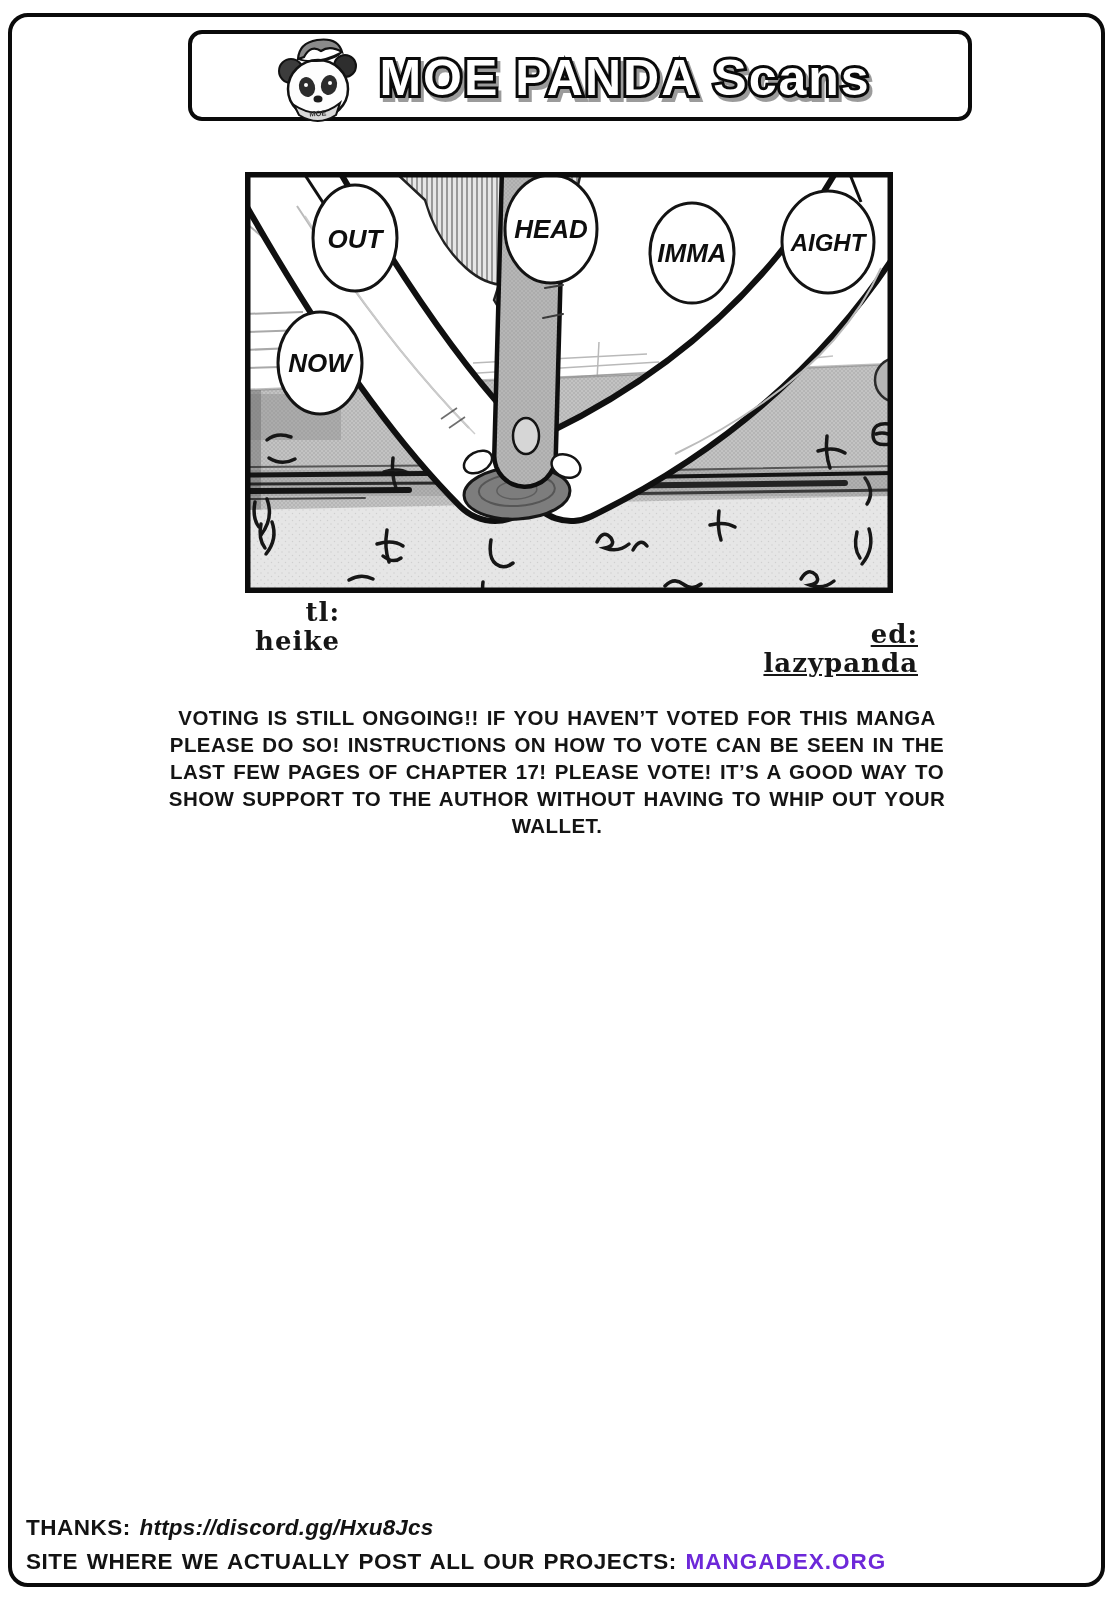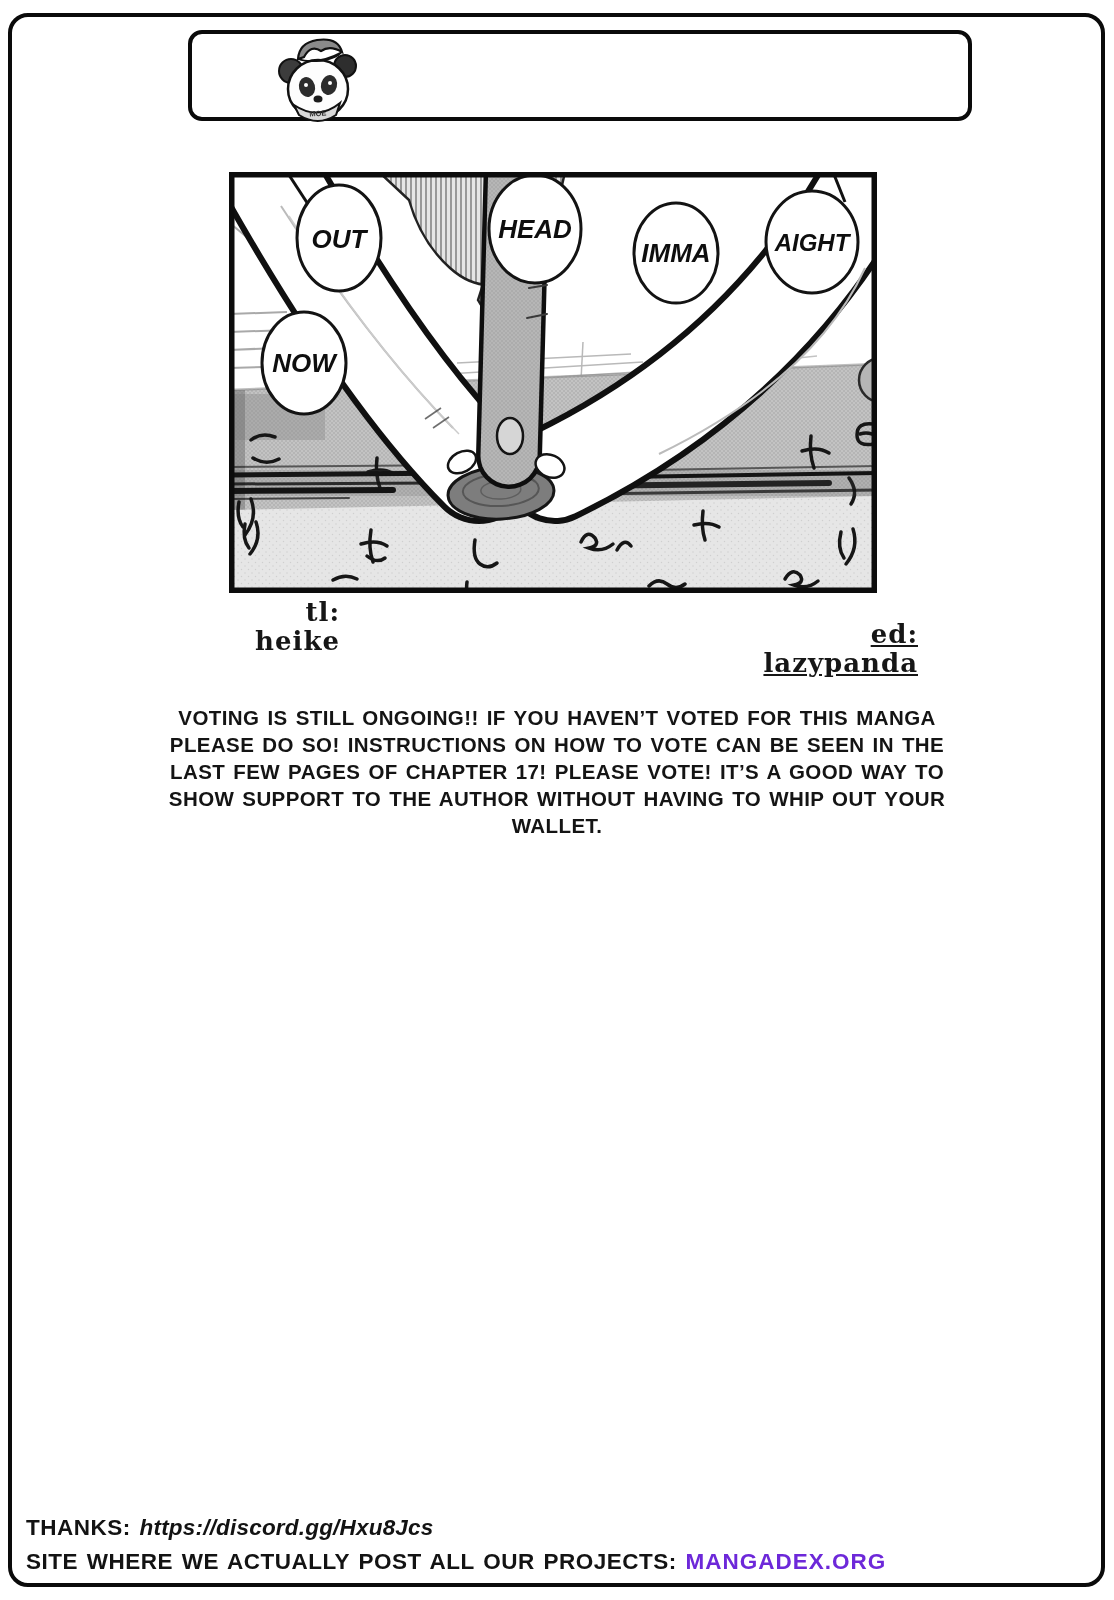--- a/index.html
+++ b/index.html
@@ -15,21 +15,21 @@
   }
   
   .header-box {
     position:absolute; left:188px; top:30px; width:784px; height:91px;
     border:4px solid #0a0a0a; border-radius:14px; background:#fff;
     display:flex; align-items:center;
   }
   .logo-wrap { position:absolute; left:86px; top:1px; width:88px; height:88px; }
   .title-wrap { position:absolute; left:178px; top:0; width:600px; height:88px; }
   
-  .panel-wrap { position:absolute; left:229px; top:172px; width:648px; height:546px;text-decoration:underline; }
+  .panel-wrap { position:absolute; left:245px; top:172px; width:648px; height:546px;text-decoration:underline; }
   
   .credit {
     position:absolute; text-align:right;
     font-family:"DejaVu Serif", serif; font-weight:700;
     font-size:26px; line-height:29px; color:#161616;
     letter-spacing:1px;
   }
   .credit-tl { left:215px; top:598px; width:125px; }
   .credit-ed { left:728px; top:620px; width:190px;text-decoration:underline; }
   
@@ -68,20 +68,25 @@
 
       <ellipse cx="29" cy="52" rx="8" ry="10" fill="#2c2c2c" transform="rotate(-14 29 52)"></ellipse>
       <ellipse cx="51" cy="50" rx="8" ry="10" fill="#2c2c2c" transform="rotate(14 51 50)"></ellipse>
       <circle cx="28" cy="50" r="2" fill="#fff"></circle>
       <circle cx="52" cy="48" r="2" fill="#fff"></circle>
 
       <ellipse cx="40" cy="64" rx="4.5" ry="3.5" fill="#1c1c1c"></ellipse>
 
       <path d="M16,70 Q40,86 62,68 L58,80 Q40,92 21,80 Z" fill="#d9d9d9" stroke="#111" stroke-width="2"></path>
       <text x="40" y="81" font-size="7.5" font-weight="bold" text-anchor="middle" fill="#333" transform="rotate(-4 40 81)">MOE</text>
+    </svg>
+  </div>
+  <div class="title-wrap">
+    <svg width="600" height="88" viewBox="0 0 600 88">
+      <text x="255" y="61" text-anchor="middle" font-family="Liberation Sans, sans-serif" font-size="50" font-weight="bold" fill="#ffffff" stroke="#0a0a0a" stroke-width="6" paint-order="stroke" style="filter:drop-shadow(3px 4px 0px #9b9b9b); letter-spacing:2px;">MOE PANDA Scans</text>
     </svg>
   </div>
 </div>
 
 <div class="panel-wrap">
 <svg width="648" height="421" viewBox="0 0 648 421">
   <defs>
     <pattern id="ht" width="4" height="4" patternUnits="userSpaceOnUse">
       <rect width="4" height="4" fill="#c3c3c3"></rect>
       <circle cx="1" cy="1" r="0.8" fill="#a4a4a4"></circle>

